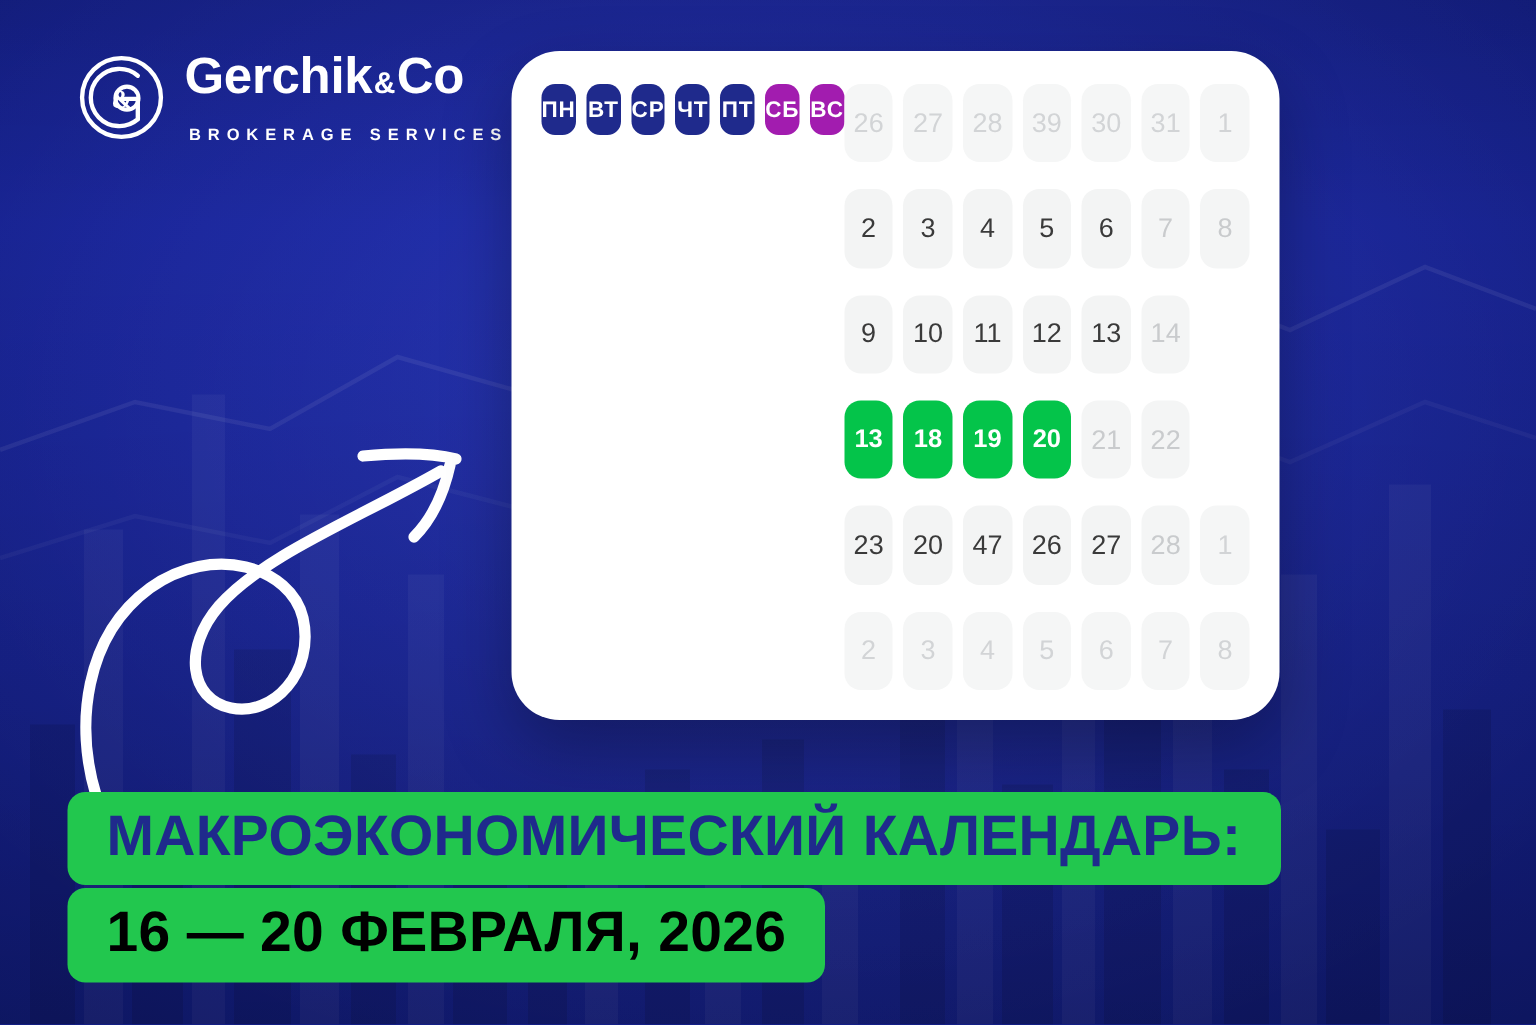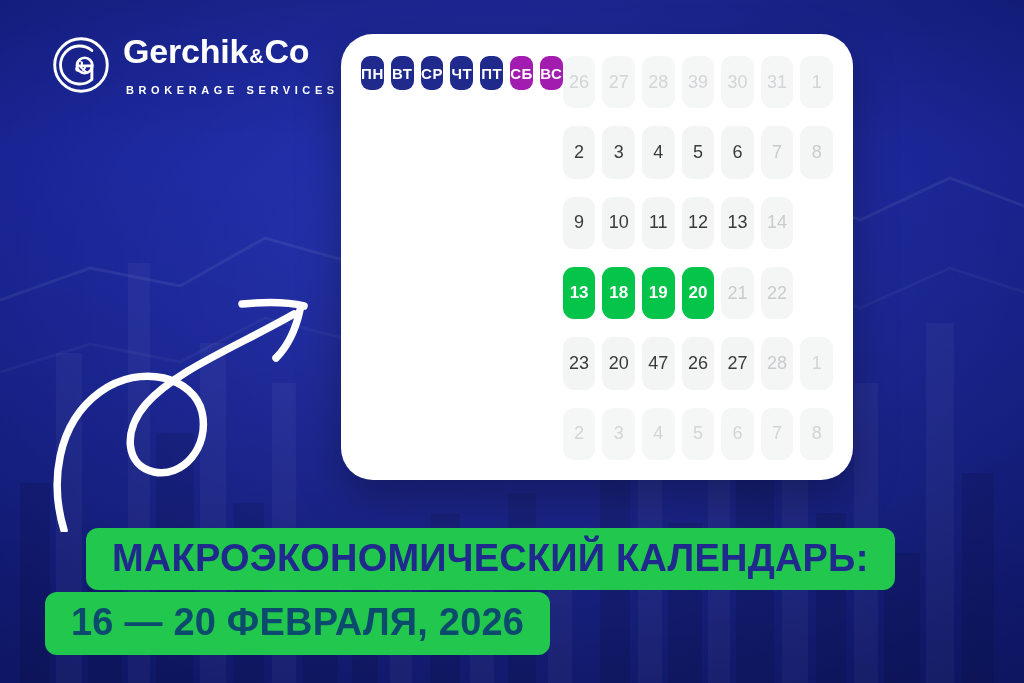--- a/index.html
+++ b/index.html
@@ -84,26 +84,26 @@
 
   
   #banner { position:absolute; left:45px; top:528px; }
   .band {
     display:inline-block; background:#22c74e;
     border-radius:12px; white-space:nowrap;
   }
   #band-title {
     padding:11px 26px 13px 26px;
     font-size:38px; font-weight:700; color:#1f2a8c;
-    letter-spacing:0.2px; line-height:1;margin-left:41px;
+    letter-spacing:0.2px; line-height:1;
   }
   #band-dates {
     margin-top:2px;
     padding:11px 26px 14px 26px;
-    font-size:38px; font-weight:700; color:#0c4a6e;
+    font-size:38px; font-weight:700; color:#000000;
     letter-spacing:0.2px; line-height:1;
   }
 </style>
 </head>
 <body>
 
 <div id="bg-root">
   <div id="bg-bars">
       <div class="bgbar dark" style="left: 20px; width: 30px; height: 200px;"></div>
       <div class="bgbar" style="left: 56px; width: 26px; height: 330px;"></div>

